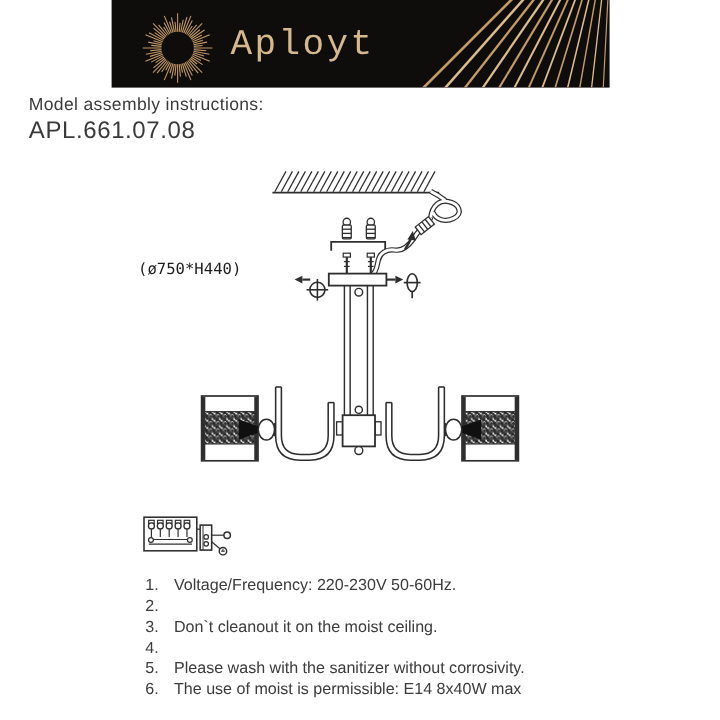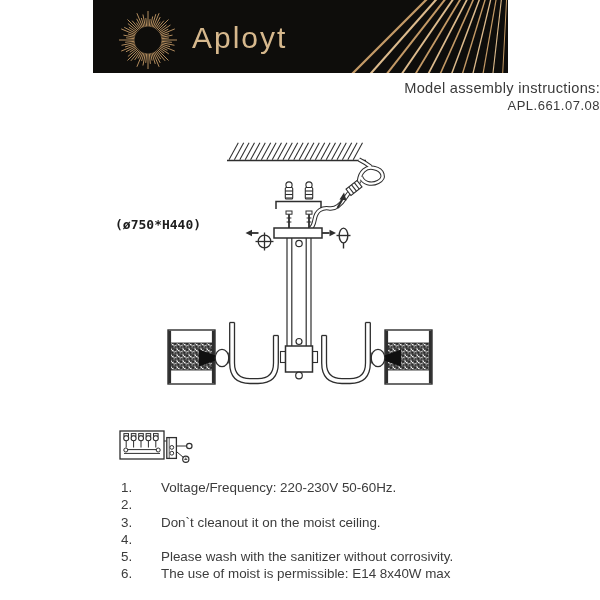--- a/index.html
+++ b/index.html
@@ -1,32 +1,32 @@
 <!DOCTYPE html>
 <html style="--banner-bg: #0e0d0b; --gold: #c49a66; --gold-light: #ddbb8d; --ink: #2e2e2e; --text: #3c3c3c;"><head>
 <meta charset="utf-8">
 <style>
   html,body{margin:0;padding:0;background:#fff;}
   .page{position:relative;width:600px;height:600px;background:#fff;overflow:hidden;
         font-family:"Liberation Sans",sans-serif;}
   .banner{position:absolute;left:93px;top:0;width:415px;height:73px;
-          background:var(--banner-bg,#0e0d0b);overflow:hidden;}
+          background:var(--banner-bg,#0e0d0b);overflow:hidden;font-family:Liberation Mono, monospace;}
   #banner-svg{position:absolute;left:0;top:0;width:100%;height:100%;display:block;}
   .brand{position:absolute;left:99px;top:21px;color:#d6b88d;font-size:30px;
          letter-spacing:2px;font-weight:400;}
-  .title{position:absolute;left:0;right:0;top:80px;text-align:right;color:#3a3a3a;margin-left:24px;}
+  .title{position:absolute;left:0;right:0;top:80px;text-align:left;color:#3a3a3a;margin-left:24px;}
   .t1{font-size:14.6px;letter-spacing:.3px;}
-  .t2{font-size:13px;margin-top:2px;letter-spacing:.5px;}
+  .t2{font-size:20px;margin-top:2px;letter-spacing:.5px;}
   .diagram{position:absolute;left:0;top:0;width:600px;height:600px;}
   .dim{position:absolute;left:115px;top:217px;color:#1d1d1d;
-       font-family:"DejaVu Sans Mono",monospace;font-weight:700;font-size:13px;}
+       font-family:"DejaVu Sans Mono",monospace;font-weight:400;font-size:13px;}
   .instructions{position:absolute;left:121px;top:479px;color:#3c3c3c;font-size:13.4px;}
   .row{display:flex;line-height:17.3px;}
   .num{width:16px;flex:none;}
-  .txt{margin-left:24px;}
+  .txt{margin-left:8px;}
 </style>
 </head>
 <body>
 
 <div class="page">
 
   <div class="banner">
     <svg id="banner-svg" viewBox="0 0 415 73">
       <g id="sunburst">
           <line x1="68.5" y1="40" x2="84" y2="40" stroke="#c49a66" stroke-width="0.9"></line>

